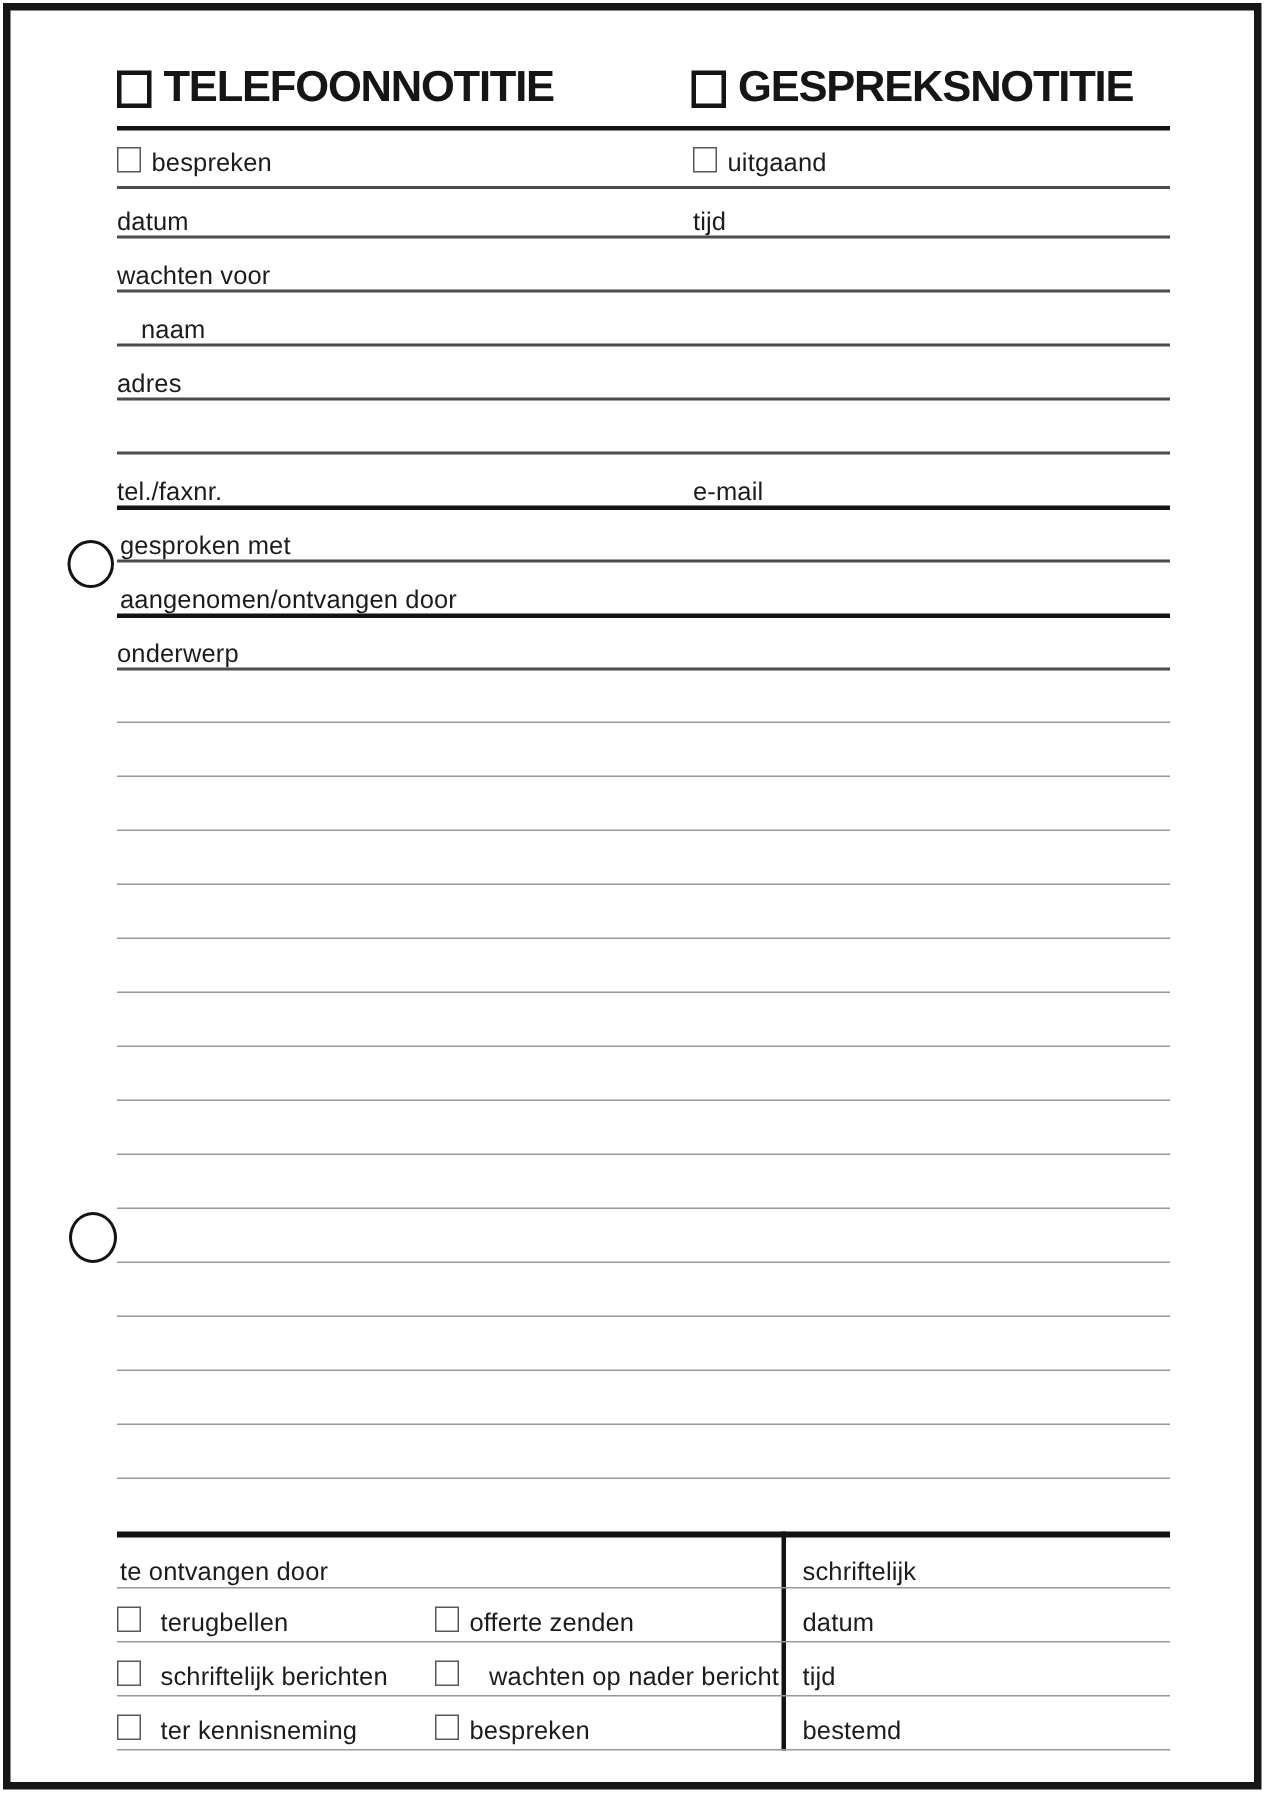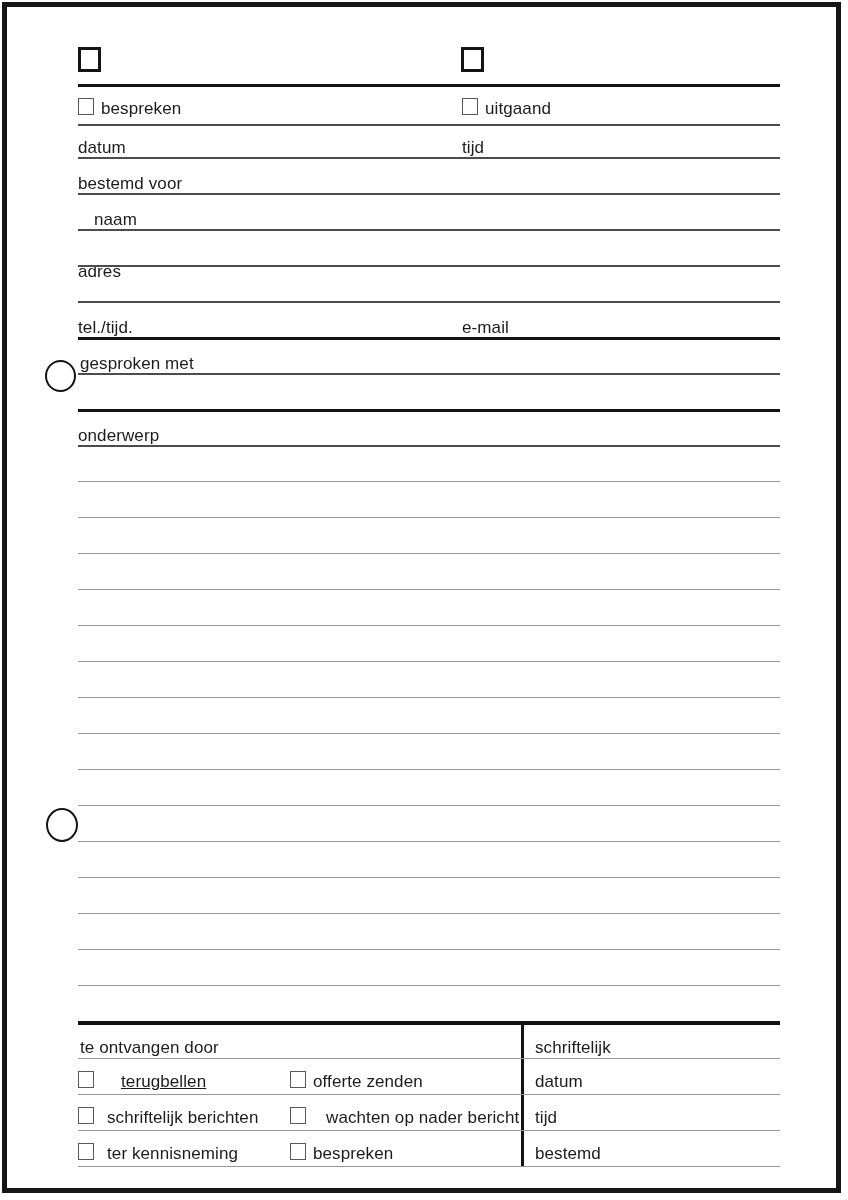--- a/index.html
+++ b/index.html
@@ -40,50 +40,53 @@
 </head>
 <body>
 
 <div id="page">
   <div id="frame"></div>
 
   <div class="hole" style="left:45px; top:360px; width:31px; height:32px;"></div>
   <div class="hole" style="left:46px; top:808px; width:32px; height:34px;"></div>
 
   <span class="cb big" style="left:78px; top:47px;"></span>
+  <span class="title-txt" style="left:109px;">TELEFOONNOTITIE</span>
   <span class="cb big" style="left:461px; top:47px;"></span>
+  <span class="title-txt" style="left:492px;">GESPREKSNOTITIE</span>
   <div class="hline thick" style="top:84px;"></div>
 
   <span class="cb" style="left:78px; top:98px;"></span>
   <span class="lbl" style="left:101px; top:99px;">bespreken</span>
   <span class="cb" style="left:462px; top:98px;"></span>
   <span class="lbl" style="left:485px; top:99px;">uitgaand</span>
   <div class="hline" style="top:124px;"></div>
 
   <span class="lbl" style="left:78px; top:138px;">datum</span>
   <span class="lbl" style="left:462px; top:138px;">tijd</span>
   <div class="hline" style="top:157px;"></div>
 
-  <span class="lbl" style="left:78px; top:174px;">bestemd voor</span>
+  <span class="lbl" style="left:78px; top:174px;">wachten voor</span>
   <div class="hline" style="top:193px;"></div>
 
   <span class="lbl" style="left:94px; top:210px;">naam</span>
   <div class="hline" style="top:229px;"></div>
 
-  <span class="lbl" style="left:78px; top:262px;">adres</span>
+  <span class="lbl" style="left:78px; top:246px;">adres</span>
   <div class="hline" style="top:265px;"></div>
   <div class="hline" style="top:301px;"></div>
 
-  <span class="lbl" style="left:78px; top:318px;">tel./tijd.</span>
+  <span class="lbl" style="left:78px; top:318px;">tel./faxnr.</span>
   <span class="lbl" style="left:462px; top:318px;">e-mail</span>
   <div class="hline thick" style="top:337px;"></div>
 
   <span class="lbl" style="left:80px; top:354px;">gesproken met</span>
   <div class="hline" style="top:373px;"></div>
 
+  <span class="lbl" style="left:80px; top:390px;">aangenomen/ontvangen door</span>
   <div class="hline thick" style="top:409px;"></div>
 
   <span class="lbl" style="left:78px; top:426px;text-align:center;">onderwerp</span>
   <div class="hline" style="top:445px;"></div>
 
   <div id="notes-area">
       <div class="note-line" style="top: 35px;"></div>
       <div class="note-line" style="top: 71px;"></div>
       <div class="note-line" style="top: 107px;"></div>
       <div class="note-line" style="top: 143px;"></div>
@@ -101,21 +104,21 @@
     </div>
 
   <div class="hline thick" style="top:1021px; height:3.5px;"></div>
   <div class="vline"></div>
 
   <span class="lbl" style="left:80px; top:1038px;">te ontvangen door</span>
   <span class="lbl" style="left:535px; top:1038px;">schriftelijk</span>
   <div class="hline light" style="top:1058px;"></div>
 
   <span class="cb" style="left:78px; top:1071px;"></span>
-  <span class="lbl" style="left:121px; top:1072px;text-decoration:underline;">terugbellen</span>
+  <span class="lbl" style="left:107px; top:1072px;">terugbellen</span>
   <span class="cb" style="left:290px; top:1071px;"></span>
   <span class="lbl" style="left:313px; top:1072px;">offerte zenden</span>
   <span class="lbl" style="left:535px; top:1072px;">datum</span>
   <div class="hline light" style="top:1094px;"></div>
 
   <span class="cb" style="left:78px; top:1107px;"></span>
   <span class="lbl" style="left:107px; top:1108px;">schriftelijk berichten</span>
   <span class="cb" style="left:290px; top:1107px;"></span>
   <span class="lbl" style="left:326px; top:1108px;">wachten op nader bericht</span>
   <span class="lbl" style="left:535px; top:1108px;">tijd</span>

